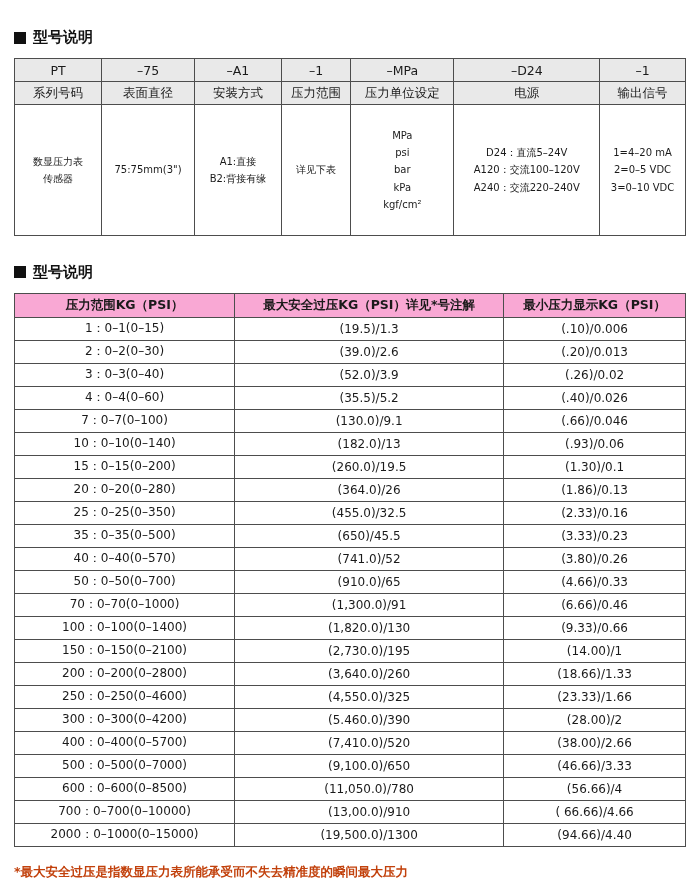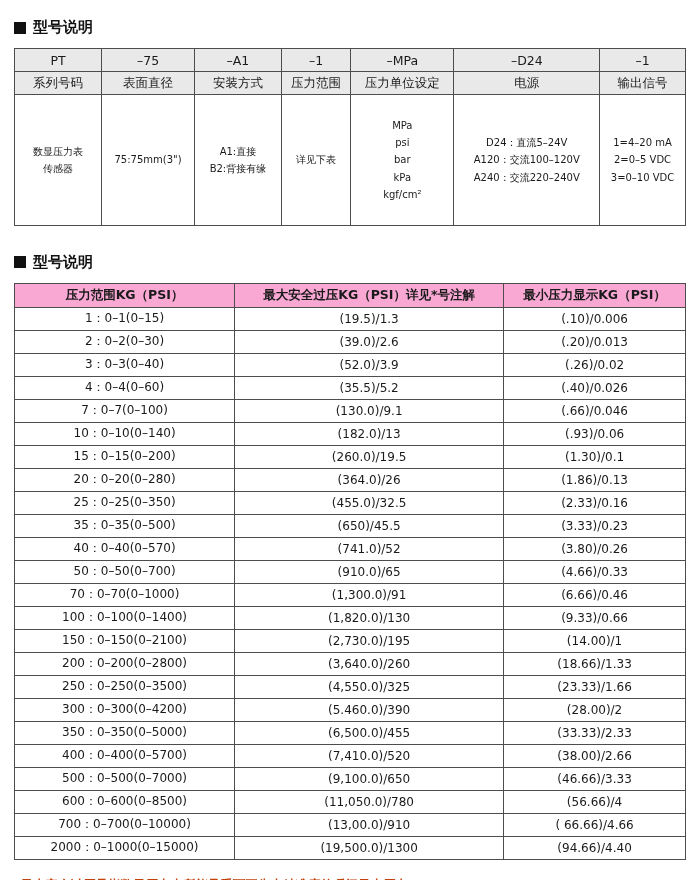--- a/index.html
+++ b/index.html
@@ -13,21 +13,21 @@
   }
   .page { padding: 8px 14px 16px 14px; }
 
   .section-title {
     display: flex;
     align-items: center;
     gap: 7px;
     font-size: 15px;
     font-weight: bold;
     color: #111;
-    margin: 10px 0 11px 0;
+    margin: 20px 0 11px 0;
   }
   .section-title.second { margin-top: 27px; }
   .bullet {
     display: inline-block;
     width: 12px;
     height: 12px;
     background: #111;
     flex: 0 0 auto;
   }
 
@@ -236,35 +236,30 @@
           <td>150：0–150(0–2100)</td>
           <td>(2,730.0)/195</td>
           <td>(14.00)/1</td>
         </tr>
         <tr>
           <td>200：0–200(0–2800)</td>
           <td>(3,640.0)/260</td>
           <td>(18.66)/1.33</td>
         </tr>
         <tr>
-          <td>250：0–250(0–3500)</td>
+          <td>250：0–250(0–4600)</td>
           <td>(4,550.0)/325</td>
           <td>(23.33)/1.66</td>
         </tr>
         <tr>
           <td>300：0–300(0–4200)</td>
           <td>(5.460.0)/390</td>
           <td>(28.00)/2</td>
         </tr>
         <tr>
-          <td>350：0–350(0–5000)</td>
-          <td>(6,500.0)/455</td>
-          <td>(33.33)/2.33</td>
-        </tr>
-        <tr>
           <td>400：0–400(0–5700)</td>
           <td>(7,410.0)/520</td>
           <td>(38.00)/2.66</td>
         </tr>
         <tr>
           <td>500：0–500(0–7000)</td>
           <td>(9,100.0)/650</td>
           <td>(46.66)/3.33</td>
         </tr>
         <tr>

